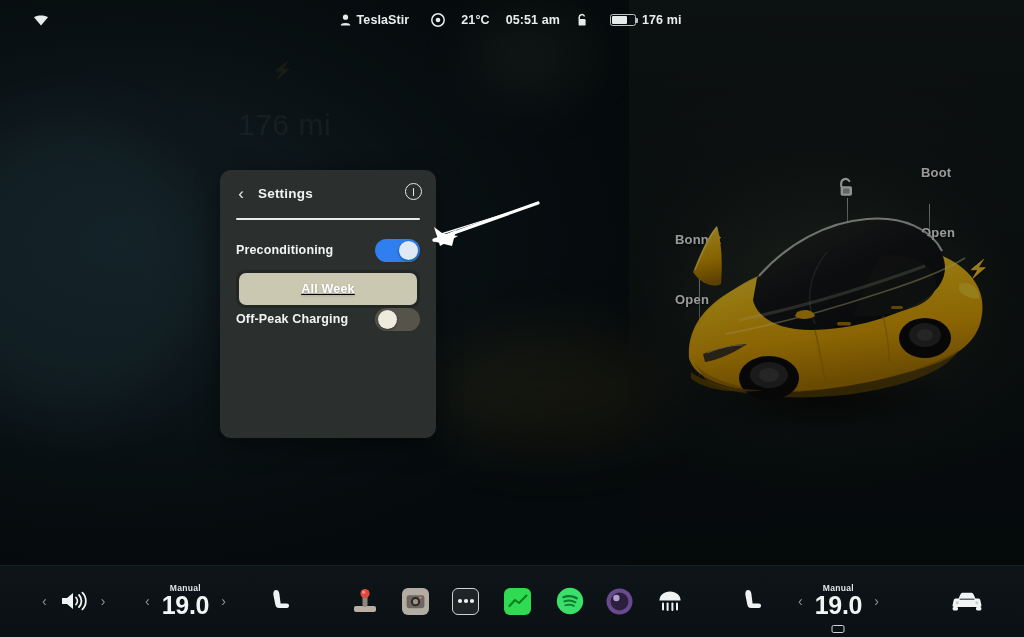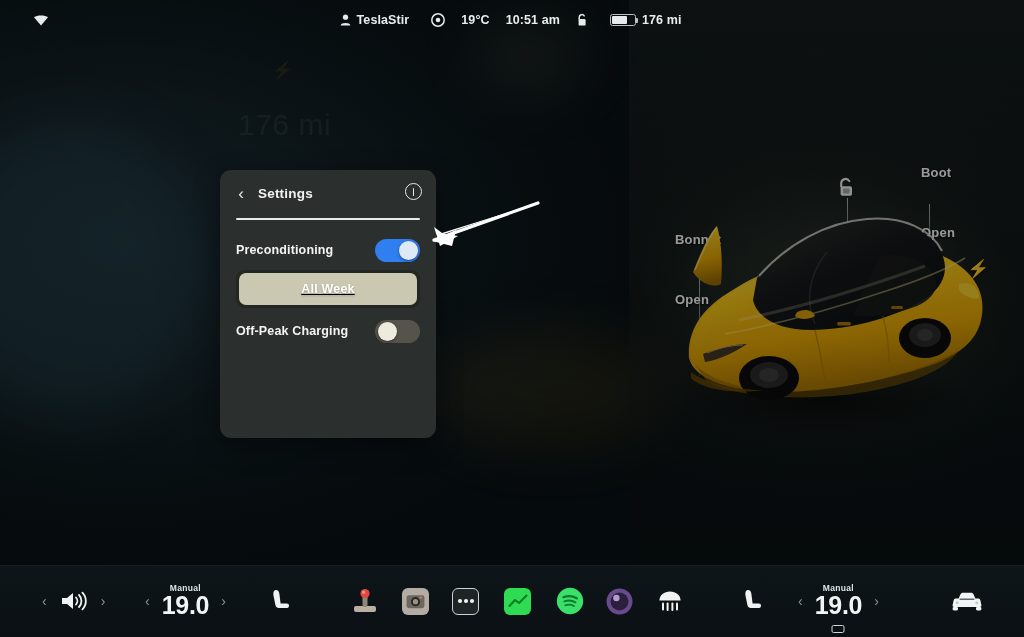--- a/index.html
+++ b/index.html
@@ -126,21 +126,21 @@
     height: 2.4px; background: #e7eae8; border-radius: 2px;
   }
 
   .setting-row {
     position: absolute; left: 0; right: 0;
     display: flex; align-items: center; justify-content: space-between;
     padding: 0 16px;
     text-align: right;
   }
   #row-precond { top: 67px; height: 26px; }
-  #row-offpeak { top: 148px; height: 26px; }
+  #row-offpeak { top: 136px; height: 26px; }
 
   .setting-label {
     color: #f2f4f2; font-size: 12.5px; font-weight: bold; letter-spacing: 0.15px;
   }
 
   
   .toggle {
     position: relative; width: 45px; height: 23px; border-radius: 12px;
     cursor: pointer; flex: 0 0 auto;
   }
@@ -384,23 +384,23 @@
         <span>TeslaStir</span>
       </div>
       <div class="sb-gap"></div>
       <div class="sb-item">
         <svg width="14" height="14" viewBox="0 0 14 14">
           <circle cx="7" cy="7" r="6.2" fill="none" stroke="#e7ebec" stroke-width="1.5"></circle>
           <circle cx="7" cy="7" r="2.3" fill="#e7ebec"></circle>
         </svg>
       </div>
       <div class="sb-gap-sm"></div>
-      <span>19°C</span>
+      <span>21°C</span>
       <div class="sb-gap-sm"></div>
-      <span>10:51 am</span>
+      <span>05:51 am</span>
       <div class="sb-gap-sm"></div>
       <div class="sb-item">
         <svg width="12" height="14" viewBox="0 0 12 14">
           <path d="M3.2 6.2 V4.2 a2.7 2.7 0 0 1 5 -1.3" fill="none" stroke="#e7ebec" stroke-width="1.5" stroke-linecap="round"></path>
           <rect x="2.6" y="6.0" width="7" height="6.6" rx="1.2" fill="#e7ebec"></rect>
         </svg>
       </div>
       <div class="sb-gap"></div>
       <div class="sb-item">
         <span class="battery">

